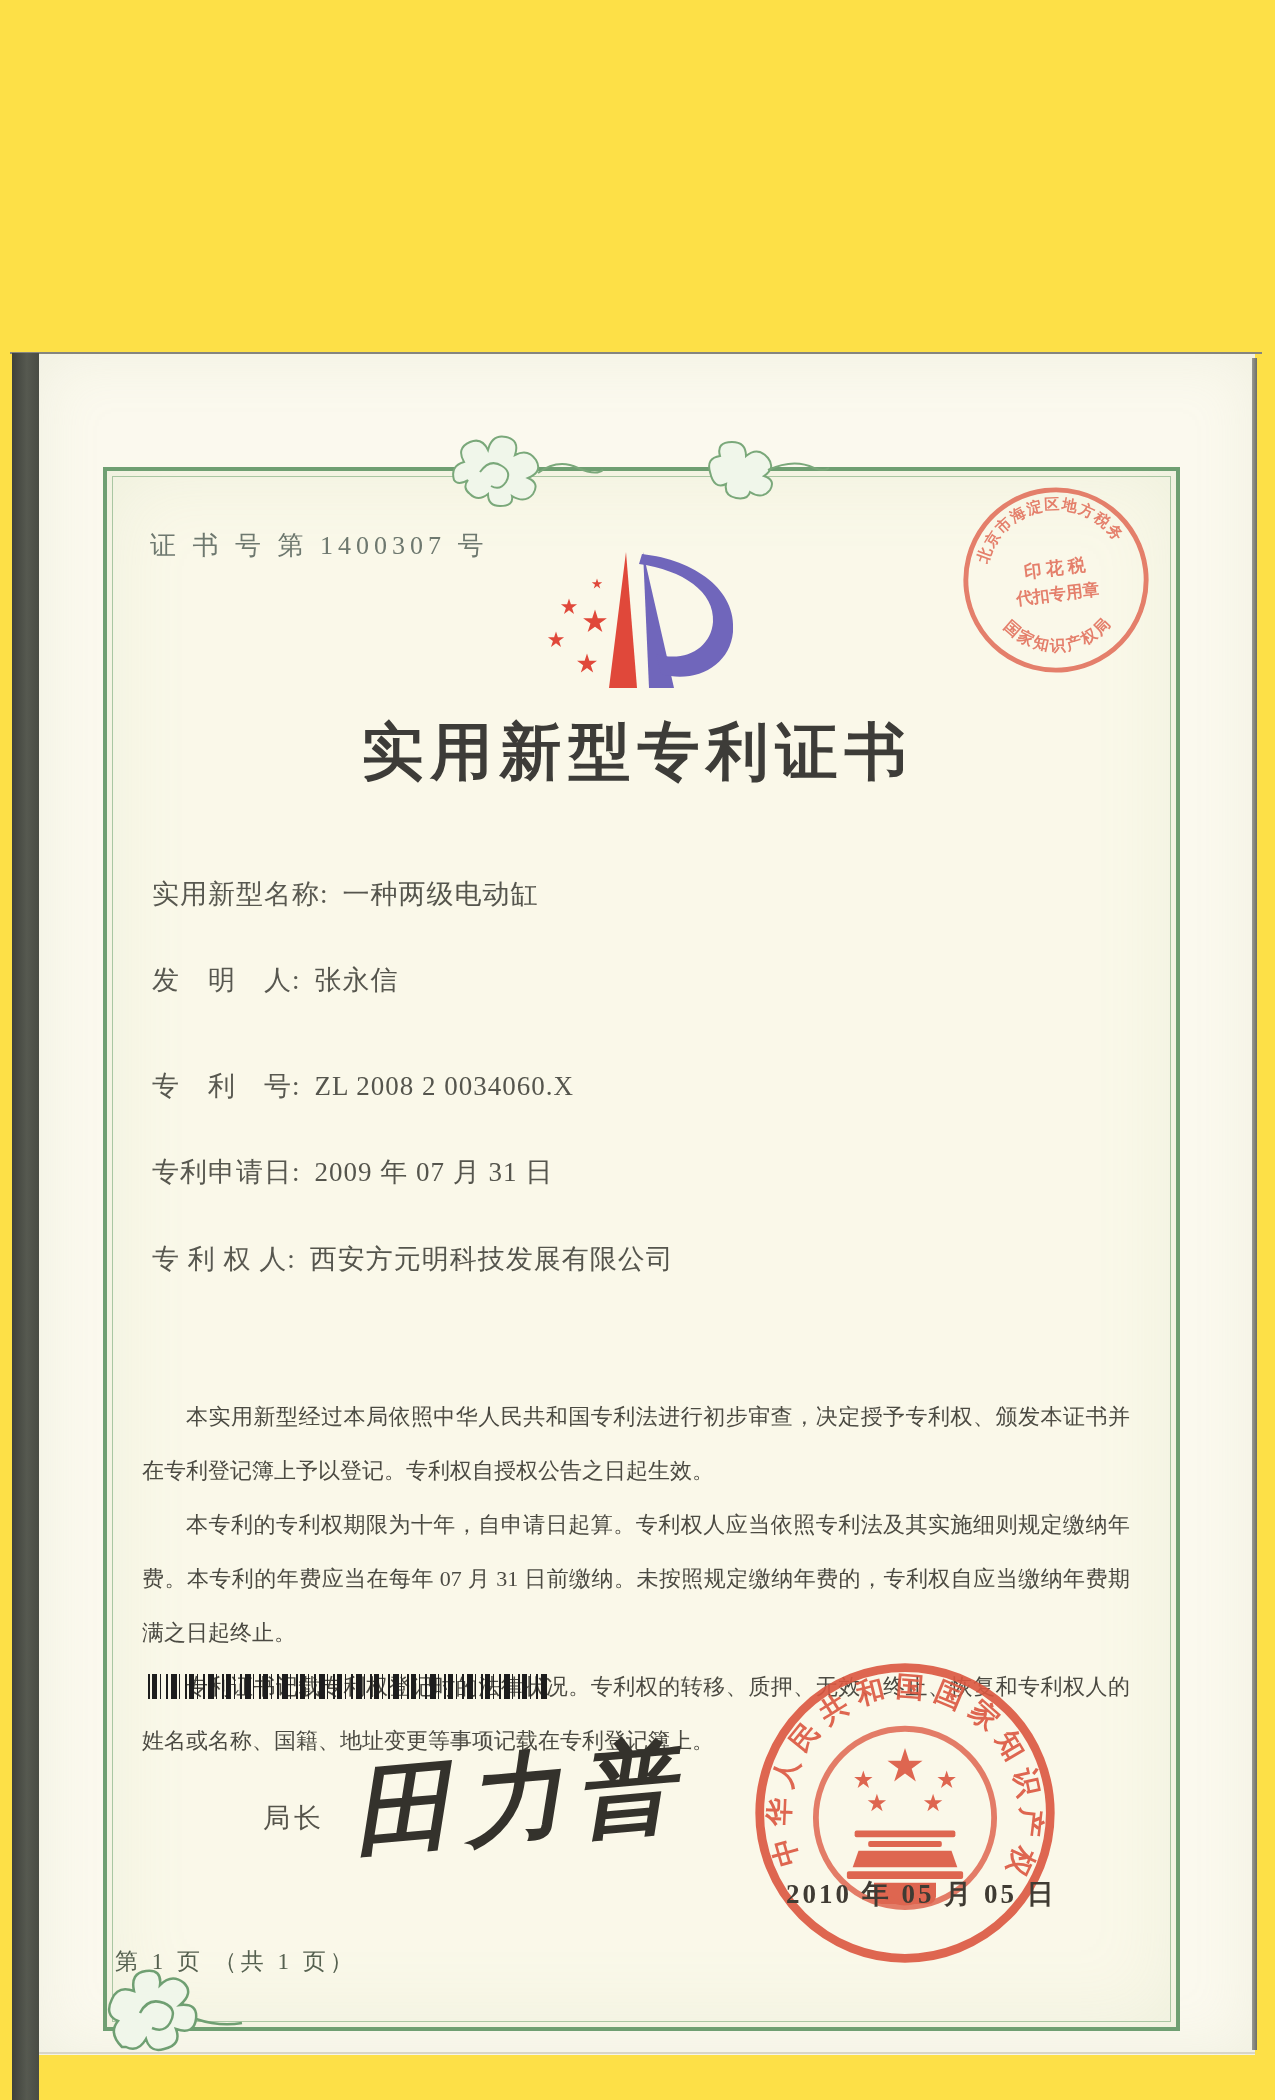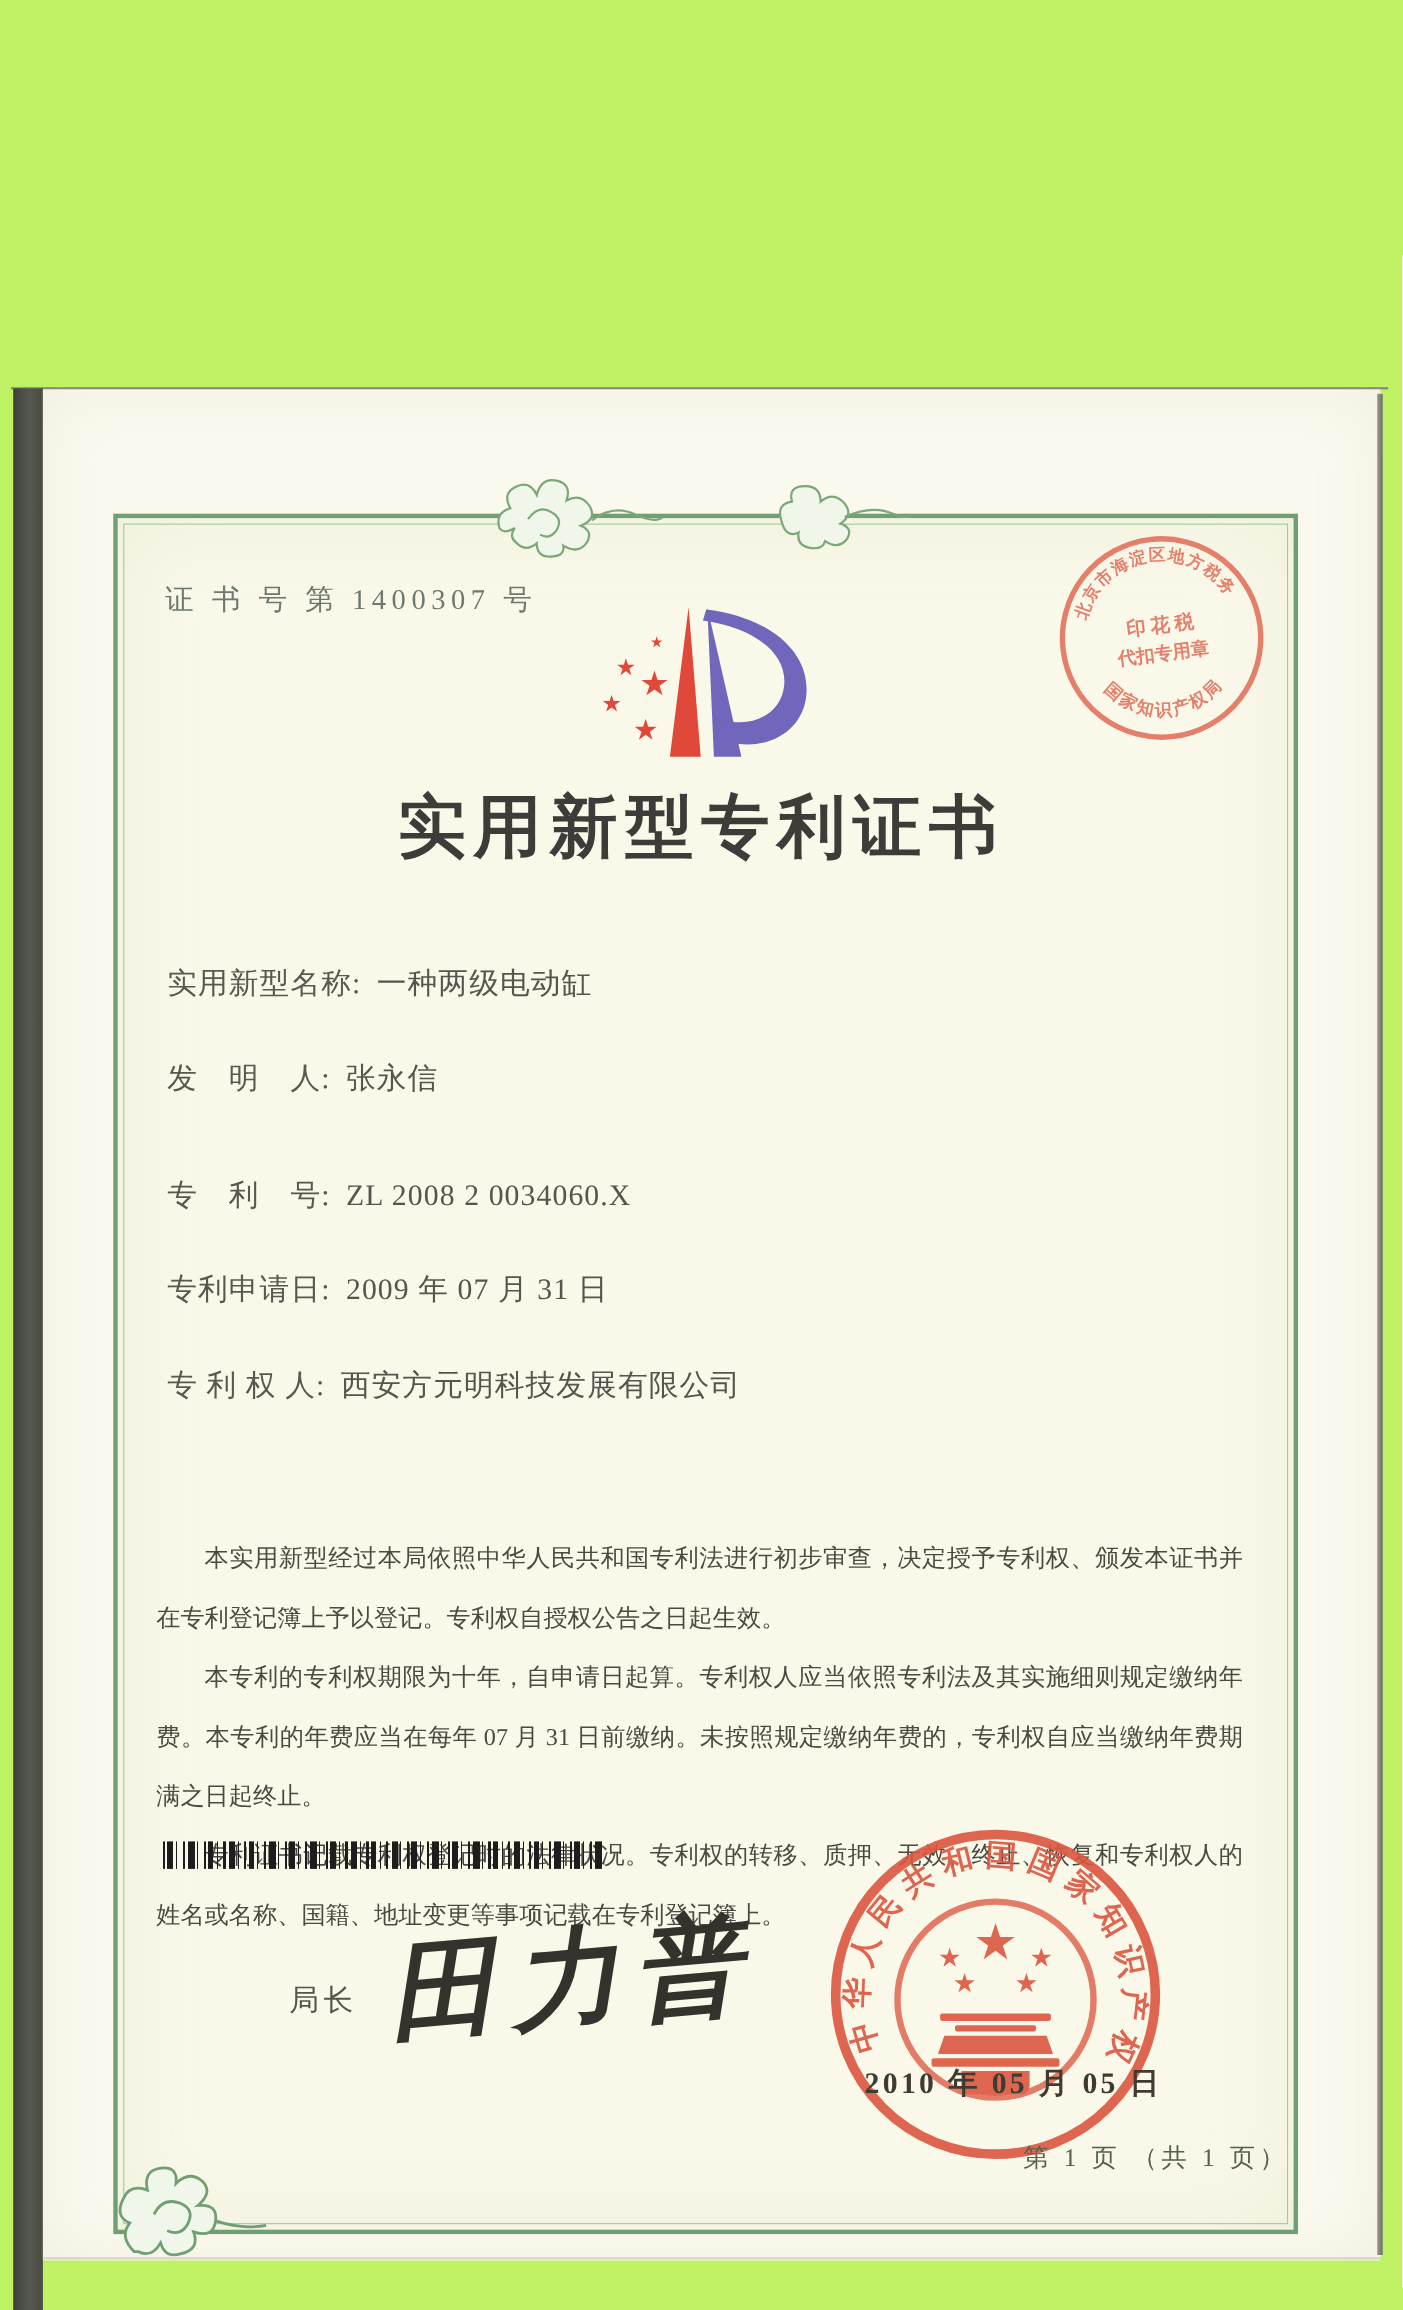--- a/index.html
+++ b/index.html
@@ -1,17 +1,17 @@
 <!DOCTYPE html>
 <html><head>
 <meta charset="utf-8">
 <style>
   html,body{margin:0;padding:0;background:#ffffff;}
   body{font-family:"Liberation Serif","DejaVu Serif",serif;}
-  .scan{position:relative;width:1275px;height:2100px;background:#bef264;overflow:hidden;}
+  .scan{position:relative;width:1275px;height:2100px;background:#fde047;overflow:hidden;}
 
   
   .topline{position:absolute;left:10px;top:352px;width:1252px;height:2px;background:#85857e;}
   .spine{position:absolute;left:12px;top:353px;width:27px;height:1747px;
          background:linear-gradient(90deg,#3e413b,#565950 55%,#494c44);}
   .paper{position:absolute;left:39px;top:354px;width:1216px;height:1701px;
          background:#fbf9ee;
          box-shadow:inset 0 0 60px rgba(190,200,160,.18);}
   .paper-right-edge{position:absolute;left:1252px;top:358px;width:5px;height:1692px;
          background:linear-gradient(90deg,#9a9a92,#6e6e66);}
@@ -49,21 +49,21 @@
   .sig-name{position:absolute;left:352px;top:1734px;font-size:98px;font-style:italic;font-weight:bold;
             color:#34322c;transform:rotate(-5deg);letter-spacing:14px;white-space:nowrap;}
 
   
   .seal{position:absolute;pointer-events:none;}
   .tax-seal{left:958px;top:482px;width:196px;height:196px;opacity:.82;transform:rotate(-7deg);}
   .main-seal{left:750px;top:1658px;width:310px;height:310px;opacity:.9;}
   .seal-date{position:absolute;left:786px;top:1876px;font-size:27px;font-weight:600;color:#3f3b33;
              letter-spacing:3px;white-space:nowrap;}
 
-  .footer{position:absolute;left:103px;top:1946px;width:1069px;text-align:right;
+  .footer{position:absolute;left:115px;top:1946px;width:1069px;text-align:left;
           font-size:23px;color:#55604f;letter-spacing:4px;}
 </style>
 </head>
 <body>
 
 <div class="scan">
 
   <div class="topline"></div>
   <div class="spine"></div>
   <div class="paper"></div>

